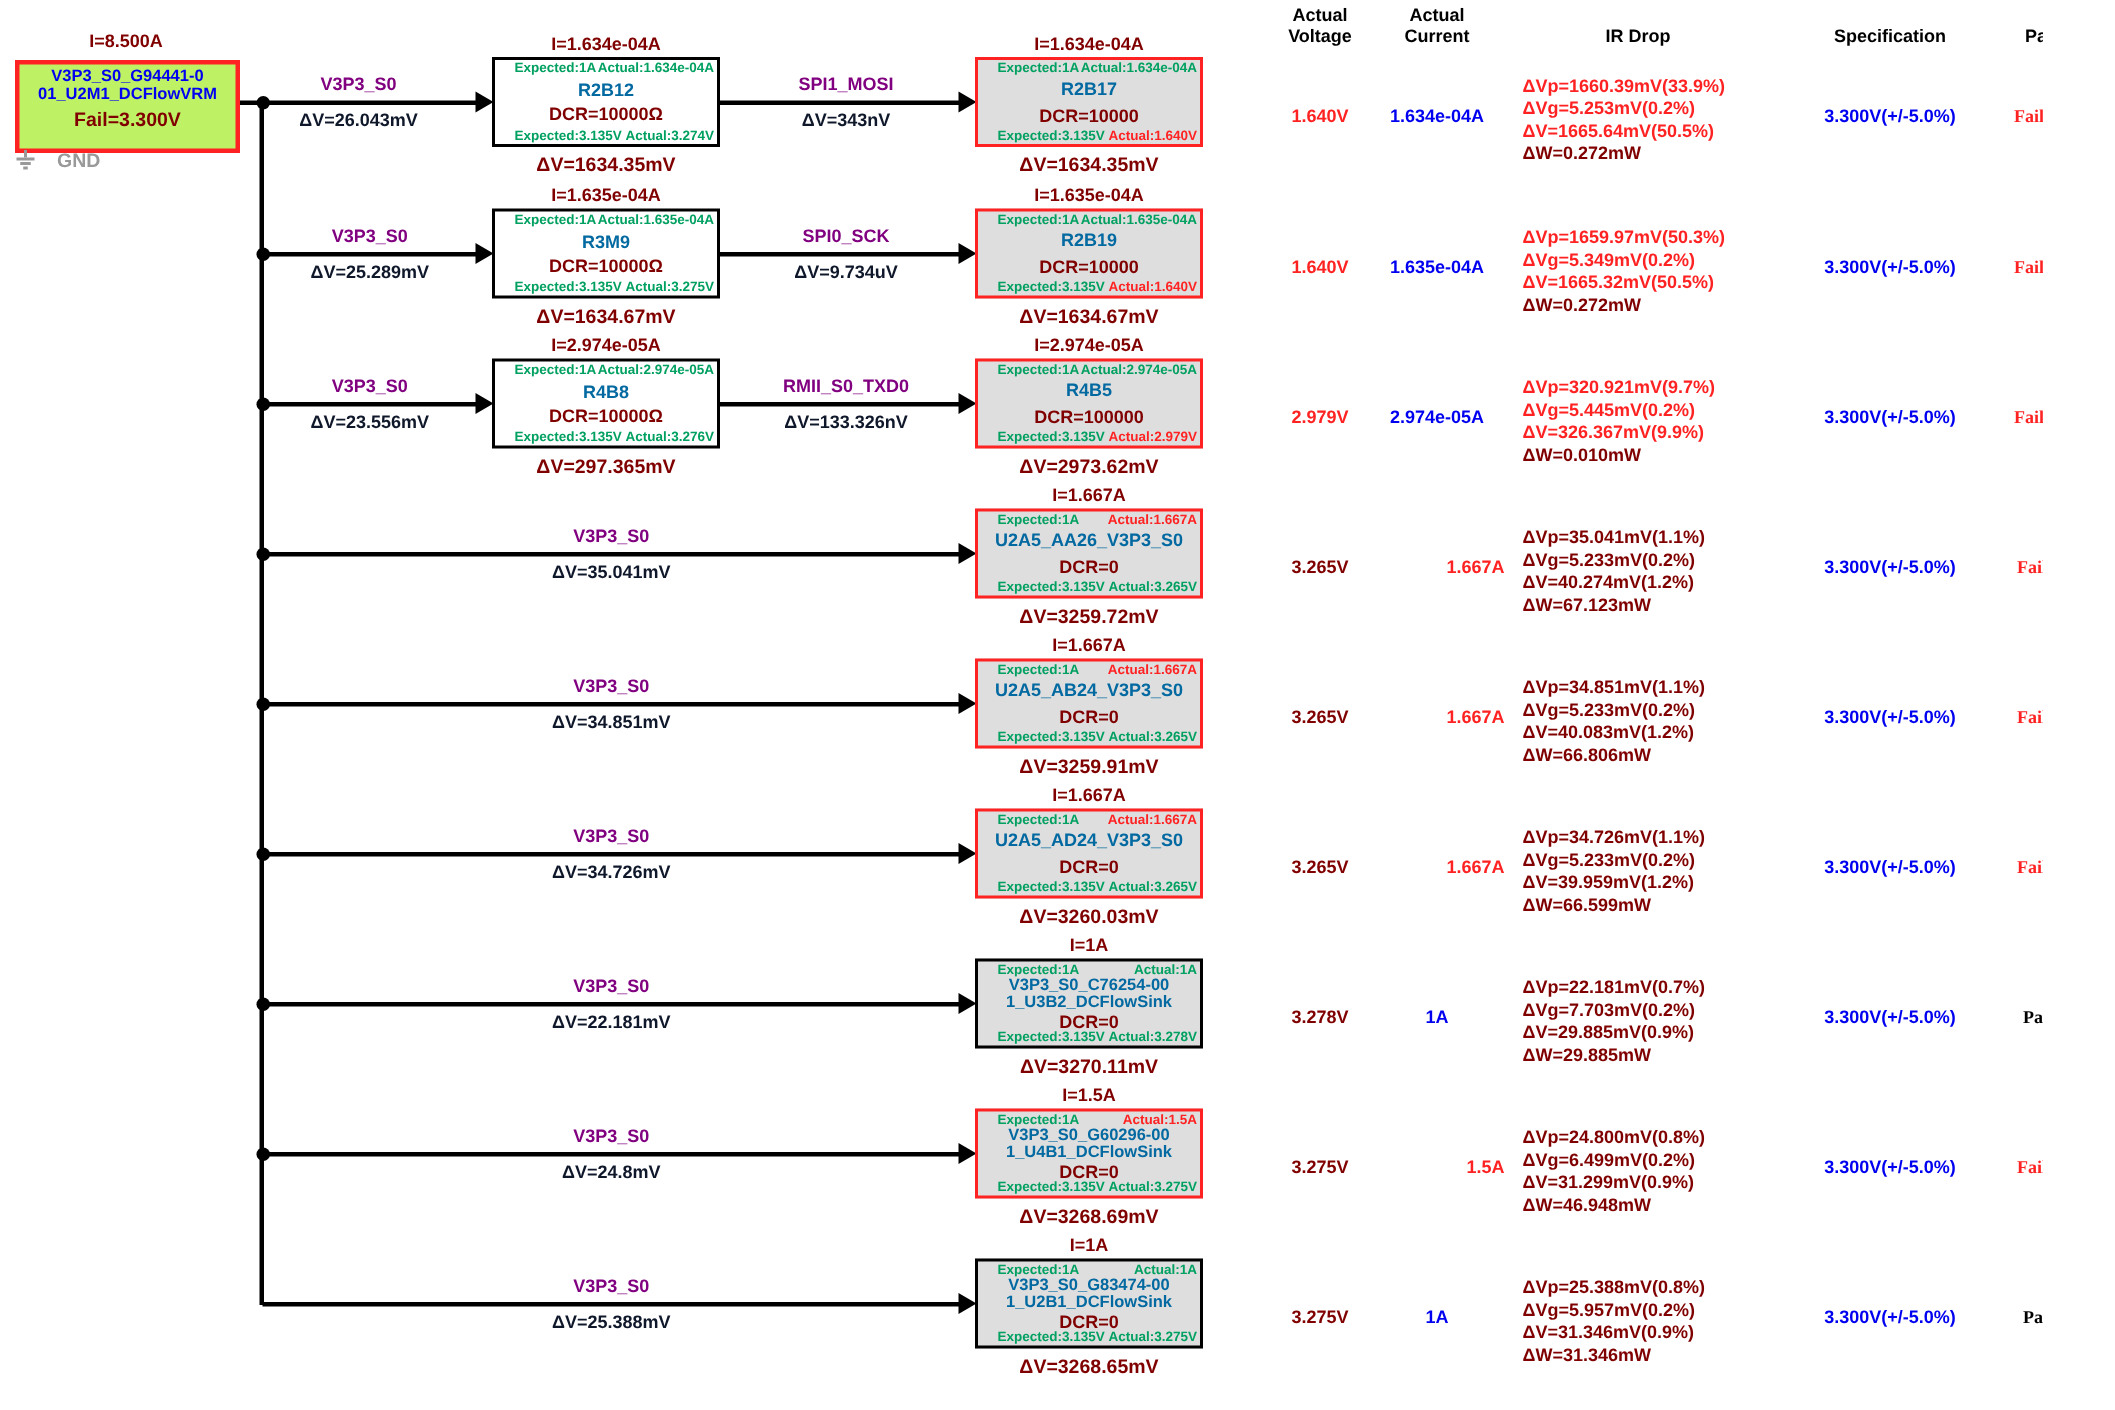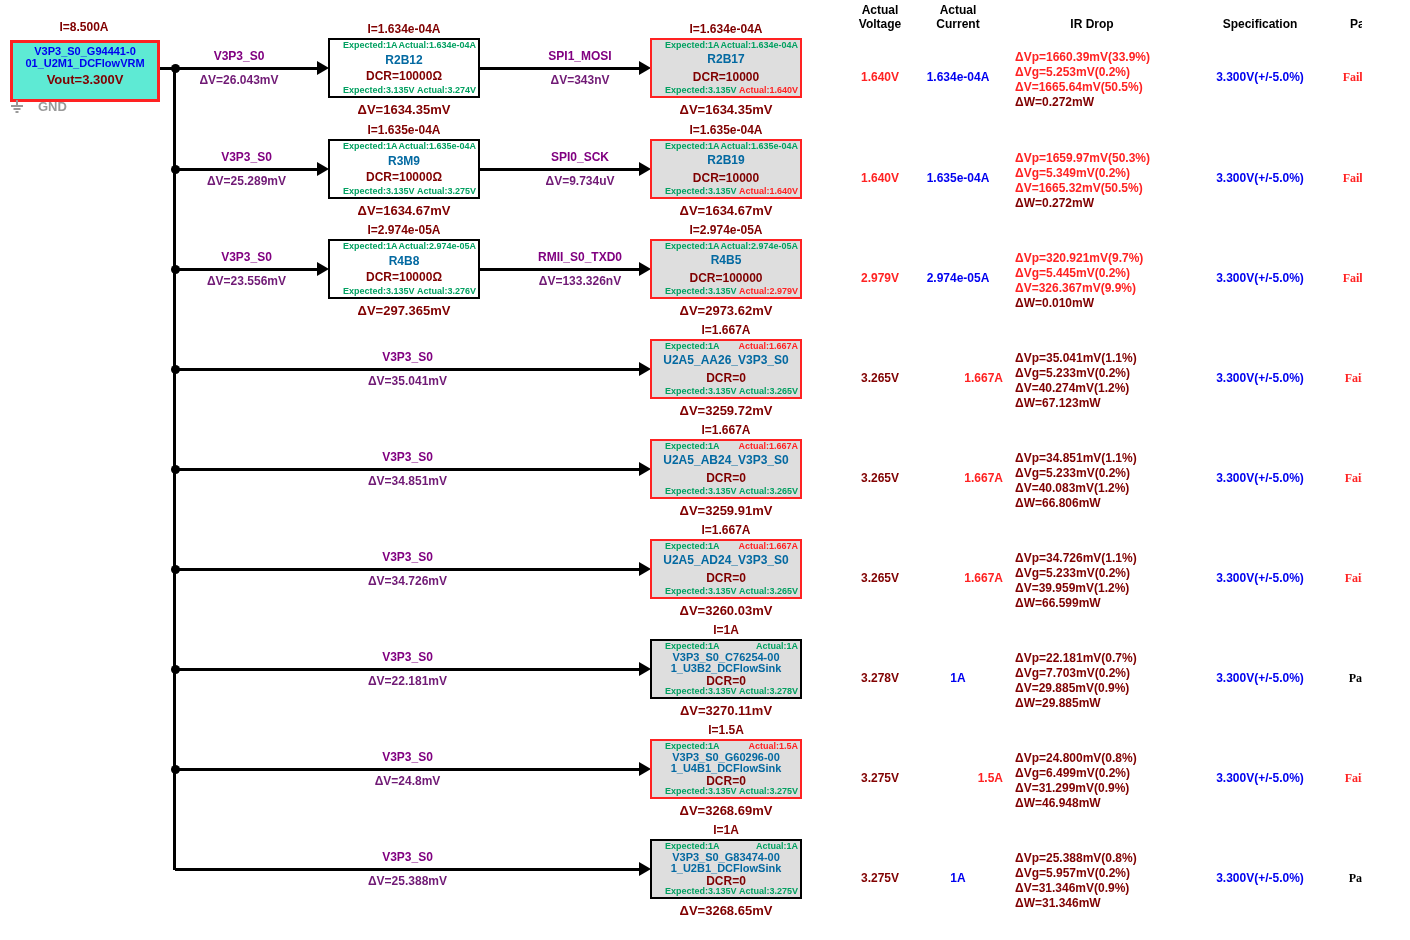--- a/index.html
+++ b/index.html
@@ -10,24 +10,24 @@
   .w1a{left:160px;width:158px;}
   .w1{left:175px;width:143px;}
   .w2{left:480px;width:160px;}
   .w4{left:175px;width:465px;}
   .arrow{position:absolute;top:-7px;width:0;height:0;border-top:7px solid transparent;border-bottom:7px solid transparent;border-left:12px solid #000;}
   .a1{left:317px;}
   .a2{left:639px;}
   .junction{position:absolute;left:171px;top:-4px;width:9px;height:9px;border-radius:50%;background:#000;}
   .trunk{position:absolute;left:173px;top:67px;width:3px;height:803px;background:#000;}
   .netlabel{position:absolute;top:-19px;text-align:center;color:#800080;font-size:12px;white-space:nowrap;}
-  .dvlabel{position:absolute;top:5px;text-align:center;color:#701a75;font-size:12px;white-space:nowrap;}
+  .dvlabel{position:absolute;top:5px;text-align:center;color:#0f172a;font-size:12px;white-space:nowrap;}
   .n1a{left:160px;width:158px;}
   .n1{left:175px;width:143px;}
-  .n2{left:500px;width:160px;}
+  .n2{left:484px;width:160px;}
   .n4{left:175px;width:465px;}
   .ilabel{position:absolute;top:-46px;width:152px;text-align:center;color:#800000;font-size:12px;}
   .dvbelow{position:absolute;top:34px;width:152px;text-align:center;color:#800000;font-size:13px;}
   .il-mid{left:328px;}
   .il-sink{left:650px;}
   .blk{position:absolute;top:-30px;width:144px;height:54px;border:2px solid #000;background:#dedede;display:flex;flex-direction:column;justify-content:space-between;padding:1px 2px;text-align:center;}
   .blk.mid{left:328px;background:#fff;}
   .blk.sink{left:650px;}
   .blk[data-status="fail"]{border-color:#ff2222;}
   .exline{display:flex;justify-content:space-between;font-size:9px;line-height:1;color:#00a060;white-space:nowrap;overflow:hidden;padding-left:11px;}
@@ -43,21 +43,21 @@
   .ir div[data-status="fail"]{color:#ff2222;}
   .spec{position:absolute;left:1185px;width:150px;top:2px;text-align:center;font-size:12px;color:#0000f0;}
   .pf{position:absolute;left:1318px;width:84px;top:2px;text-align:center;font-size:12px;color:#000;font-family:Liberation Serif, serif;}
   .pf[data-status="fail"]{color:#ff2222;}
   .hdr{position:absolute;text-align:center;font-size:12px;line-height:14px;color:#000;}
   .hdr-v{left:835px;width:90px;top:3px;}
   .hdr-c{left:913px;width:90px;top:3px;}
   .hdr-ir{left:1015px;width:154px;top:17px;}
   .hdr-spec{left:1185px;width:150px;top:17px;}
   .hdr-pf{left:1334px;width:84px;top:17px;}
-  #vrm{position:absolute;left:10px;top:40px;width:142px;height:52px;border:3px solid #ff2222;background:#5eead4;text-align:center;padding:2px 1px;}
+  #vrm{position:absolute;left:10px;top:40px;width:142px;height:52px;border:3px solid #ff2222;background:#bef264;text-align:center;padding:2px 1px;}
   #vrm .vname{color:#0000f0;font-size:11px;line-height:1.1;}
   #vrm .vout{color:#800000;font-size:13px;margin-top:3px;}
   #vrm-i{position:absolute;left:10px;top:20px;width:148px;text-align:center;color:#800000;font-size:12px;}
   #gnd{position:absolute;left:10px;top:99px;display:flex;align-items:center;gap:13px;color:#999;font-size:13px;}
 </style>
 </head>
 <body>
 
 <div id="canvas">
 
@@ -70,21 +70,21 @@
       <div>Current</div>
     </div>
   <div class="hdr hdr-ir">IR Drop</div>
   <div class="hdr hdr-spec">Specification</div>
   <div class="hdr hdr-pf">Pass/Fail</div>
 
   <div id="vrm-i">I=8.500A</div>
   <div id="vrm">
     <div class="vname">V3P3_S0_G94441-0</div>
     <div class="vname">01_U2M1_DCFlowVRM</div>
-    <div class="vout">Vout=3.300V</div>
+    <div class="vout">Fail=3.300V</div>
   </div>
   <div id="gnd">
     <svg width="15" height="14" viewBox="0 0 15 14">
         <g stroke="#999" stroke-width="2">
           <line x1="7" y1="0" x2="7" y2="5"></line>
           <line x1="1" y1="6" x2="13" y2="6"></line>
           <line x1="3.5" y1="9" x2="10.5" y2="9"></line>
           <line x1="5.5" y1="12" x2="8.5" y2="12"></line>
         </g>
       </svg>

